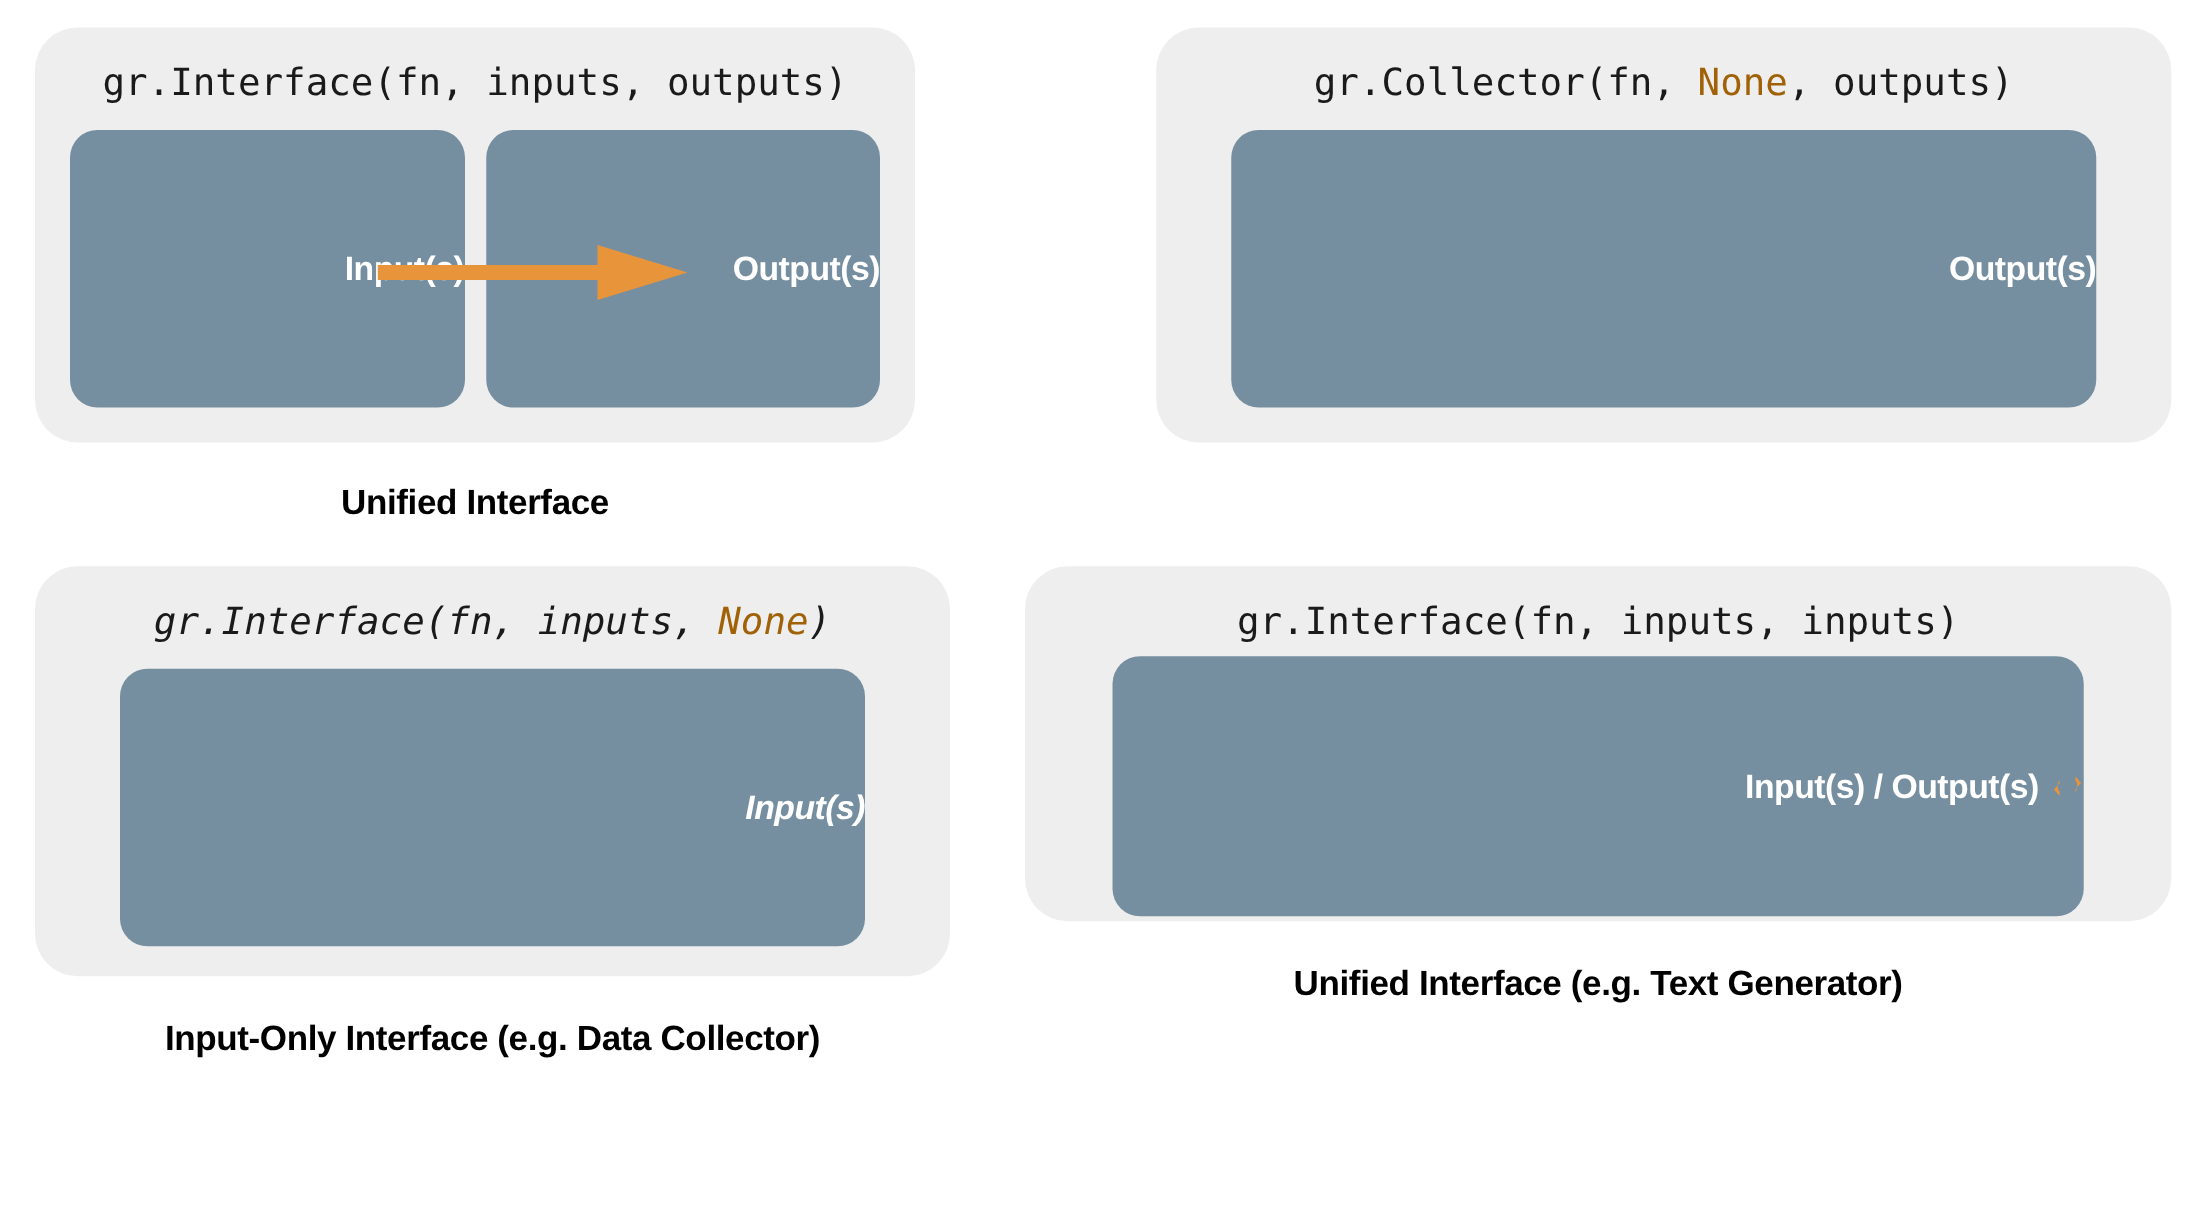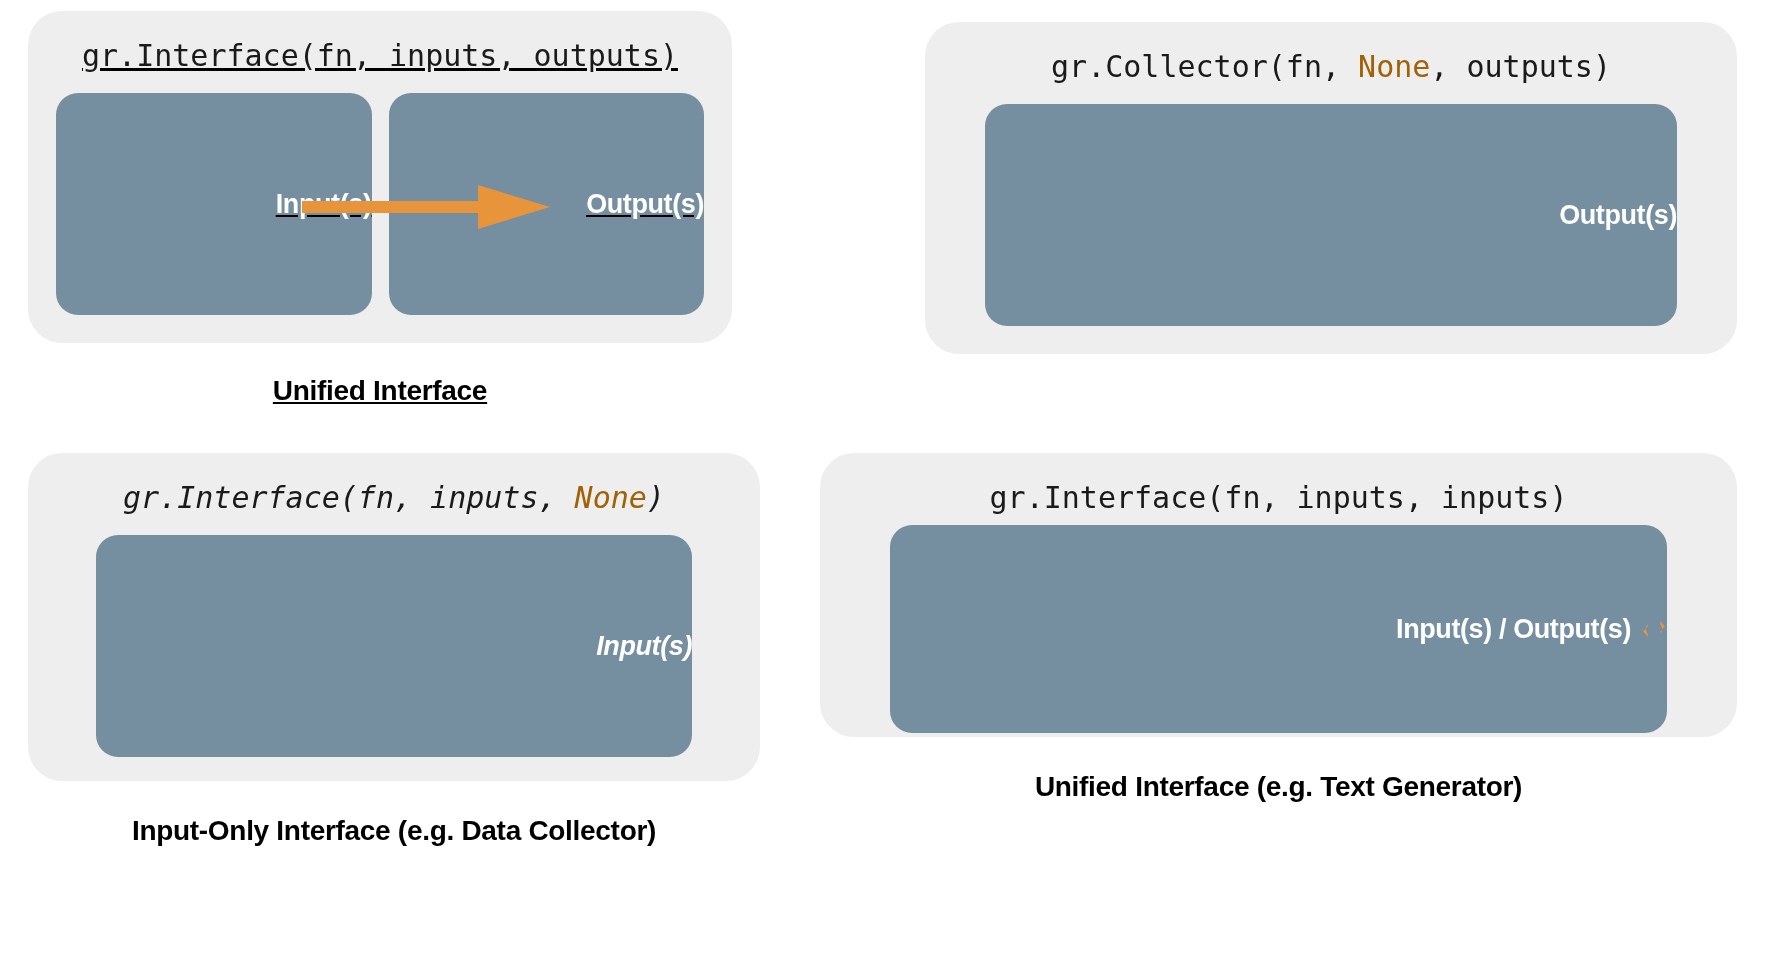--- a/index.html
+++ b/index.html
@@ -96,21 +96,21 @@
     color: #000000;
     text-align: center;
     letter-spacing: -0.3px;
     white-space: nowrap;
     line-height: 1;
   }
 
   
 
   
-  #q-standard { left: 28px;  top: 11px;  width: 704px; text-decoration: underline; }
+  #q-standard { left: 28px;  top: 22px;  width: 704px; }
   #q-standard .panel { height: 332px; padding-top: 30px; }
   #q-standard .boxes { height: 222px; margin-top: 22px; padding: 0 28px; gap: 17px; }
   #q-standard .box { flex: 1 1 0; }
   #q-standard .caption { margin-top: 34px; }
 
   
   #q-outputonly { left: 925px; top: 22px;  width: 812px; }
   #q-outputonly .panel { height: 332px; padding-top: 30px; }
   #q-outputonly .boxes { height: 222px; margin-top: 22px; padding: 0 60px; }
   #q-outputonly .box { flex: 1 1 0; }

